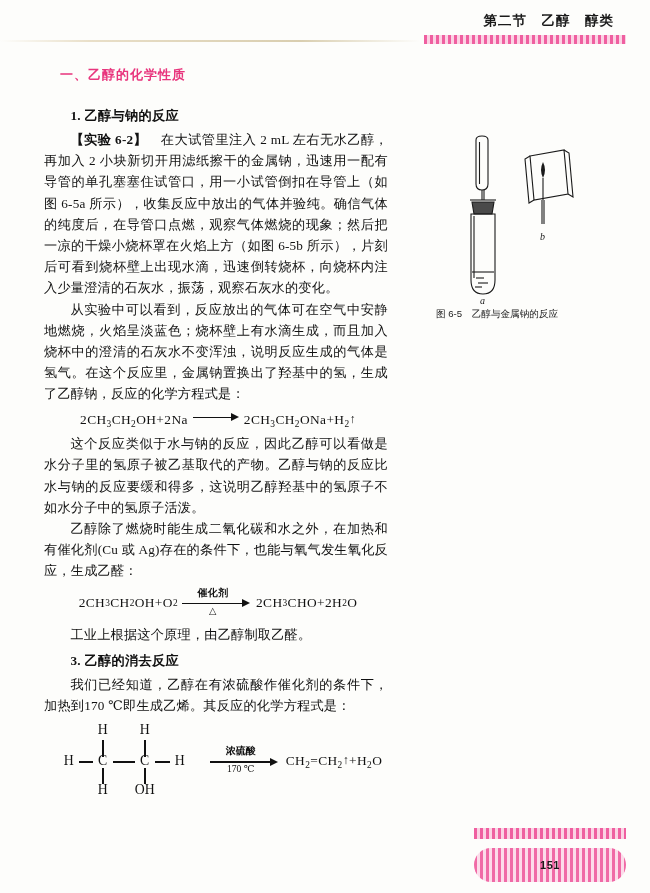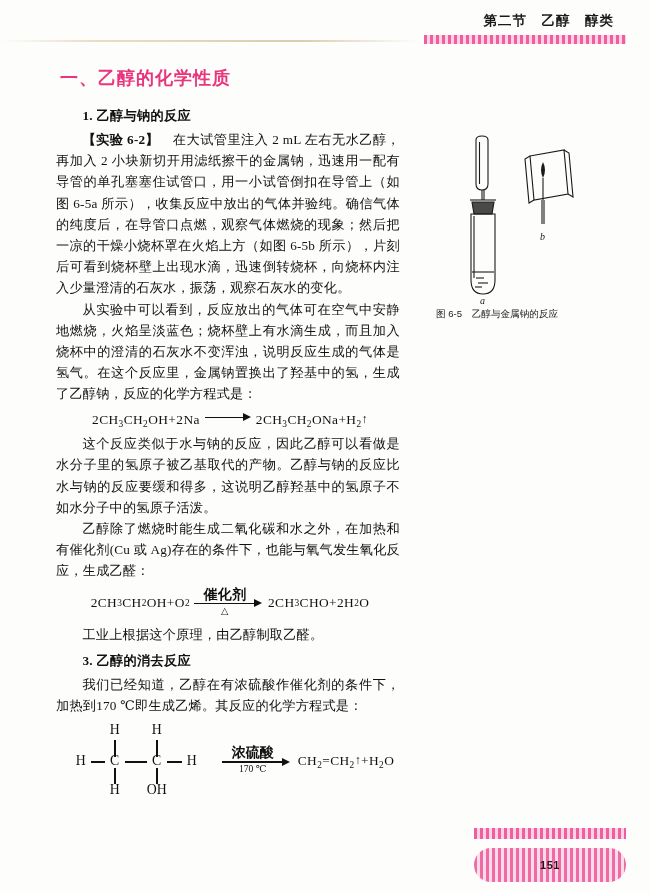--- a/index.html
+++ b/index.html
@@ -64,32 +64,32 @@
       to right,
       #ef5fa0 0px, #ef5fa0 3px,
       #fbd3e4 3px, #fbd3e4 6px);
   }
 
   
   .section-heading {
     position: absolute;
     left: 60px;
     top: 66px;
-    font-size: 18px;
+    font-size: 13px;
     font-weight: bold;
     color: #e8357d;
     font-family: "Liberation Sans", sans-serif;
     letter-spacing: 1px;
     white-space: nowrap;
   }
 
   
   .body-col {
     position: absolute;
-    left: 56px;
+    left: 44px;
     top: 100px;
     width: 348px;
   }
   .subhead {
     font-size: 13.2px;
     font-weight: bold;
     margin: 5px 0 3px 0;
     text-indent: 2em;
     line-height: 21px;
     letter-spacing: 0.3px;
@@ -184,21 +184,21 @@
     left: 60px; top: 13.5px;
     border-left: 8px solid #111;
     border-top: 4px solid transparent;
     border-bottom: 4px solid transparent;
   }
   .arrow-cond .above {
     position: absolute;
     left: 0; top: 0px;
     width: 62px;
     text-align: center;
-    font-size: 14px;
+    font-size: 10px;
     font-weight: bold;
     font-family: "Liberation Sans", sans-serif;
     white-space: nowrap;
   }
   .arrow-cond .below {
     position: absolute;
     left: 0; top: 19px;
     width: 62px;
     text-align: center;
     font-size: 9.6px;

